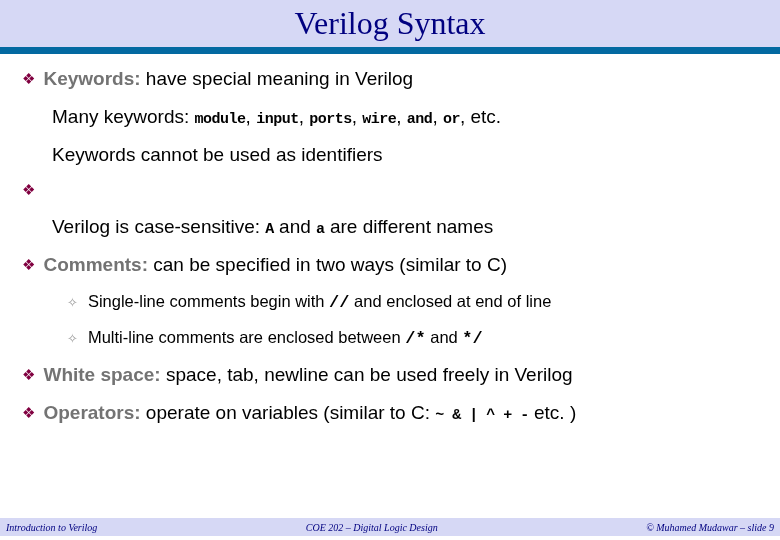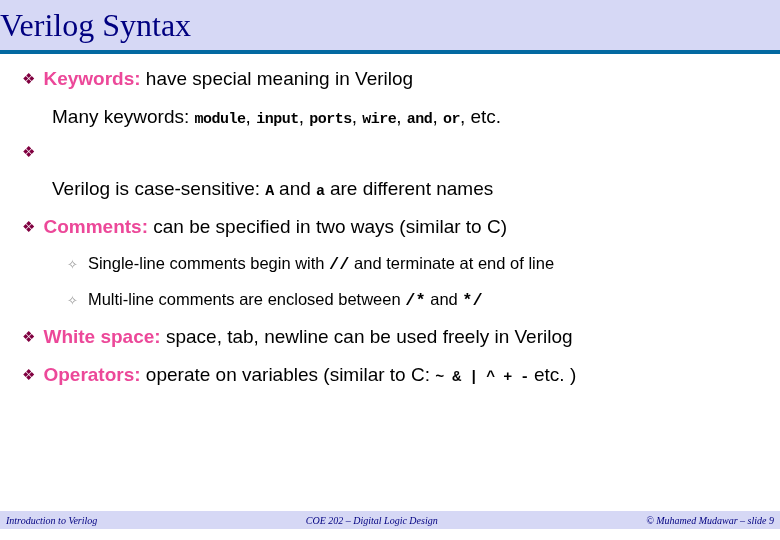--- a/index.html
+++ b/index.html
@@ -10,22 +10,22 @@
     font-family: Arial, sans-serif;
     position: relative;
     overflow: hidden;
   }
   .title-band {
     background: #d6d8f5;
     width: 100%;
     height: 54px;
     display: flex;
     align-items: center;
-    justify-content: flex-start;
-    border-bottom: 4px solid #0369a1;
+    justify-content: center;
+    border-bottom: 7px solid #0369a1;
   }
   .title-text {
     font-family: "Comic Sans MS", "Segoe Script", cursive;
     font-size: 32px;
     color: #000080;
     font-weight: normal;
   }
   .content {
     padding: 14px 22px 0 22px;
   }
@@ -38,21 +38,21 @@
   }
   .diamond1 {
     color: #800040;
     font-size: 15px;
     margin-right: 8px;
     position: relative;
     top: -1px;
   }
   .heading {
     font-weight: bold;
-    color: #ec4899;
+    color: #737373;
   }
   .sub1 {
     margin-left: 30px;
     font-size: 19px;
     color: #000;
     margin-bottom: 16px;
   }
   .sub2-row {
     display: flex;
     align-items: baseline;
@@ -73,21 +73,21 @@
     letter-spacing: -0.5px;
   }
   .kw-sm {
     font-family: "Courier New", monospace;
     font-weight: bold;
     font-size: 17px;
   }
   .case-sens { font-weight: normal; }
   .footer {
     position: absolute;
-    bottom: 11px;
+    bottom: 4px;
     left: 0;
     right: 0;
     background: #d6d8f5;
     height: 18px;
     display: flex;
     align-items: center;
     justify-content: space-between;
     padding: 0 6px;
     font-family: "Comic Sans MS", cursive;
     font-size: 10px;
@@ -106,38 +106,39 @@
 
   <div class="row1">
     <span class="diamond1">❖</span>
     <span>
       <span class="heading">Keywords:</span><span> have special meaning in Verilog</span>
     </span>
   </div>
   <div class="sub1">
     <span>Many keywords: </span><span class="kw">module</span><span>, </span><span class="kw">input</span><span>, </span><span class="kw">ports</span><span>, </span><span class="kw">wire</span><span>, </span><span class="kw">and</span><span>, </span><span class="kw">or</span><span>, etc.</span>
   </div>
+  <div class="sub1">Keywords cannot be used as identifiers</div>
 
   <div class="row1">
     <span class="diamond1">❖</span>
   </div>
   <div class="sub1">
     <span>Verilog is </span><span class="case-sens">case-sensitive</span><span>: </span><span class="kw">A</span><span> and </span><span class="kw">a</span><span> are different names</span>
   </div>
 
   <div class="row1">
     <span class="diamond1">❖</span>
     <span>
       <span class="heading">Comments:</span><span> can be specified in two ways (similar to C)</span>
     </span>
   </div>
   <div class="sub2-row">
     <span class="diamond2">✧</span>
     <span>
-      <span>Single-line comments begin with </span><span class="kw-sm">//</span><span> and terminate at end of line</span>
+      <span>Single-line comments begin with </span><span class="kw-sm">//</span><span> and enclosed at end of line</span>
     </span>
   </div>
   <div class="sub2-row">
     <span class="diamond2">✧</span>
     <span>
       <span>Multi-line comments are enclosed between </span><span class="kw-sm">/*</span><span> and </span><span class="kw-sm">*/</span>
     </span>
   </div>
 
   <div class="row1">

